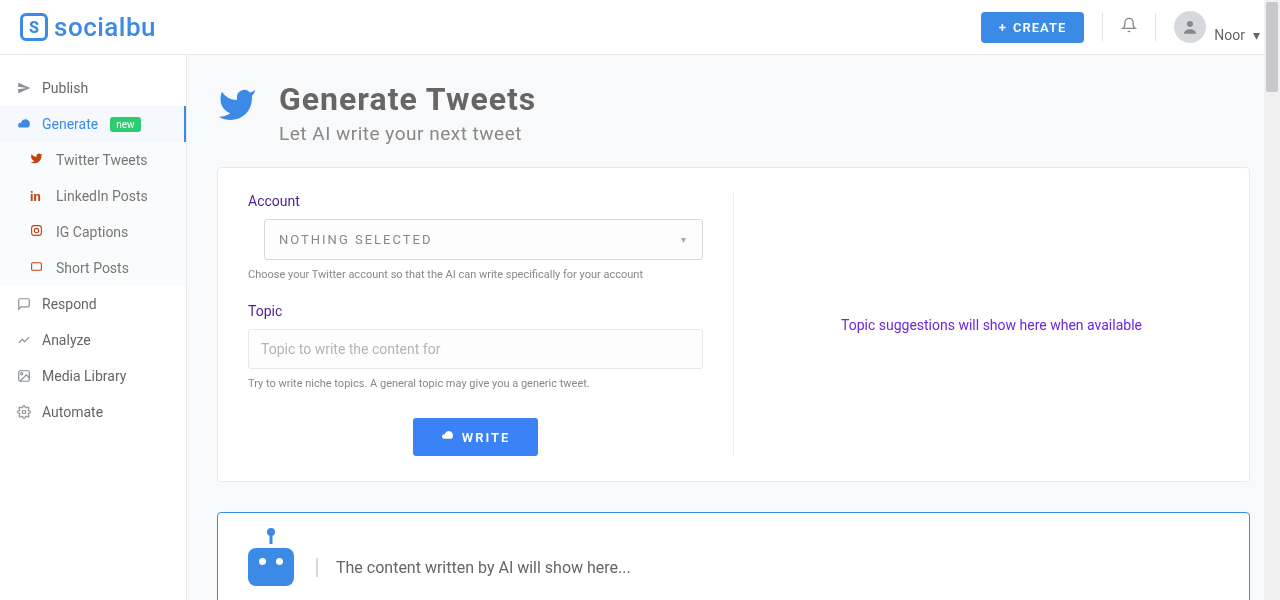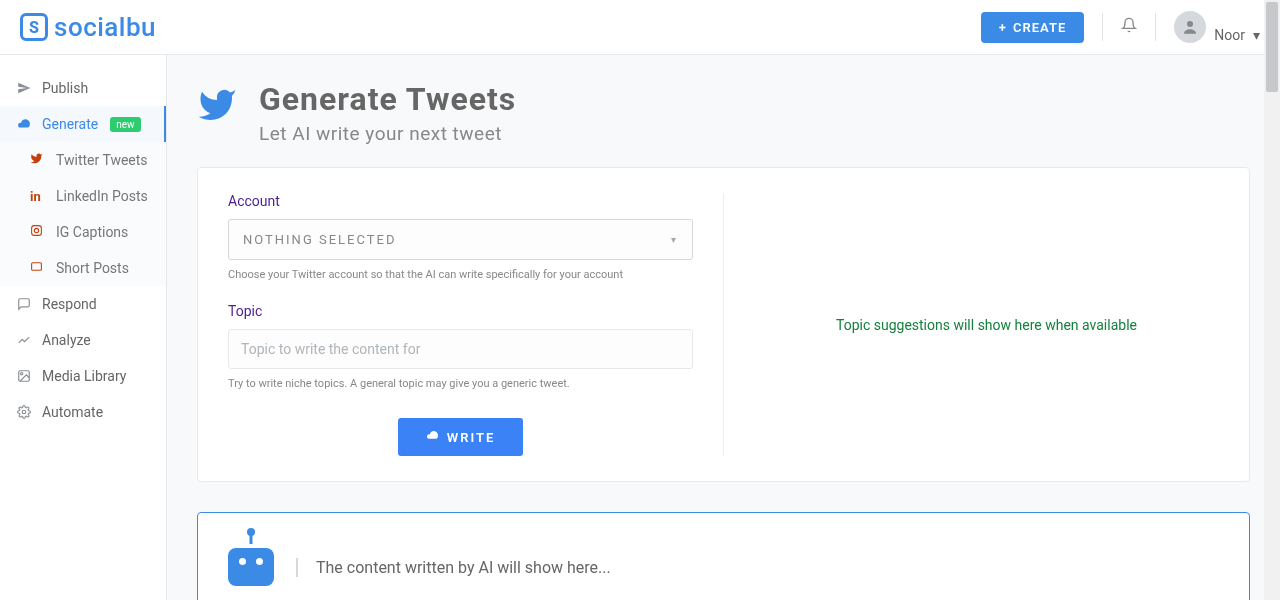--- a/index.html
+++ b/index.html
@@ -20,21 +20,21 @@
   background: #3b8ae6; color: #fff; border: none; border-radius: 4px;
   padding: 8px 18px; font-size: 13px; font-weight: 600; letter-spacing: 1px; cursor: pointer;
   display: flex; align-items: center; gap: 6px;
 }
 .bell { color: #888; cursor: pointer; font-size: 16px; }
 .divider { width: 1px; height: 28px; background: #e0e2e5; }
 .avatar { width: 32px; height: 32px; border-radius: 50%; background: #d5d8dc; display:flex; align-items:center; justify-content:center; color:#888; }
 .user { display: flex; align-items: flex-end; gap: 8px; cursor: pointer; color: #666; font-size: 14px; }
 
 .layout { display: flex; height: calc(100vh - 55px); }
-.sidebar { width: 167px; background: #fff; border-right: 1px solid #e6e8ea; padding-top: 15px; }
+.sidebar { width: 187px; background: #fff; border-right: 1px solid #e6e8ea; padding-top: 15px; }
 .nav-item {
   display: flex; align-items: center; gap: 10px; padding: 10px 16px;
   color: #666; font-size: 14px; cursor: pointer;
 }
 .nav-item.active { color: #3b8ae6; border-right: 2px solid #3b8ae6; background: #f5f9fe; }
 .nav-item .icon { width: 16px; display: flex; justify-content: center; color: #8a8f95; }
 .nav-item.active .icon { color: #3b8ae6; }
 .badge { background: #2ecc71; color: #fff; font-size: 10px; padding: 2px 6px; border-radius: 3px; margin-left: 2px; }
 .sub-item {
   display: flex; align-items: center; gap: 10px; padding: 10px 16px 10px 30px;
@@ -46,27 +46,27 @@
 .page-head { display: flex; gap: 22px; margin-bottom: 22px; }
 .twitter-icon { color: #3b8ae6; font-size: 40px; margin-top: 5px; }
 .page-title { font-size: 32px; font-weight: 700; color: #666; letter-spacing: 1px; }
 .page-sub { color: #888; font-size: 19px; margin-top: 4px; letter-spacing: 0.5px; }
 
 .card {
   background: #fff; border: 1px solid #e6e8ea; border-radius: 4px;
   display: flex; padding: 25px 0;
 }
 .left-col { flex: 1; padding: 0 30px; border-right: 1px solid #eceef0; }
-.right-col { flex: 1; padding: 0 30px; display: flex; align-items: center; justify-content: center; color: #15803d; font-size: 14px; }
+.right-col { flex: 1; padding: 0 30px; display: flex; align-items: center; justify-content: center; color: #6d28d9; font-size: 14px; }
 
 .field-label { color: #4c1d95; font-size: 14px; margin-bottom: 10px; }
 .select {
   border: 1px solid #d5d8dc; border-radius: 3px; padding: 12px 14px;
   color: #888; font-size: 13px; letter-spacing: 2px; cursor: pointer;
-  display: flex; justify-content: space-between; align-items: center; background: #fdfdfd;
+  display: flex; justify-content: space-between; align-items: center; background: #fdfdfd; margin-left: 16px;
 }
 .help { color: #888; font-size: 11px; margin-top: 8px; }
 .input {
   width: 100%; border: 1px solid #e6e8ea; border-radius: 3px; padding: 11px 12px;
   font-size: 14px; color: #555; background: #fdfdfd;
 }
 .input::placeholder { color: #b0b5ba; }
 .write-btn {
   background: #3b82f6; color: #fff; border: none; border-radius: 3px;
   padding: 11px 28px; font-size: 13px; font-weight: 600; letter-spacing: 2px;

